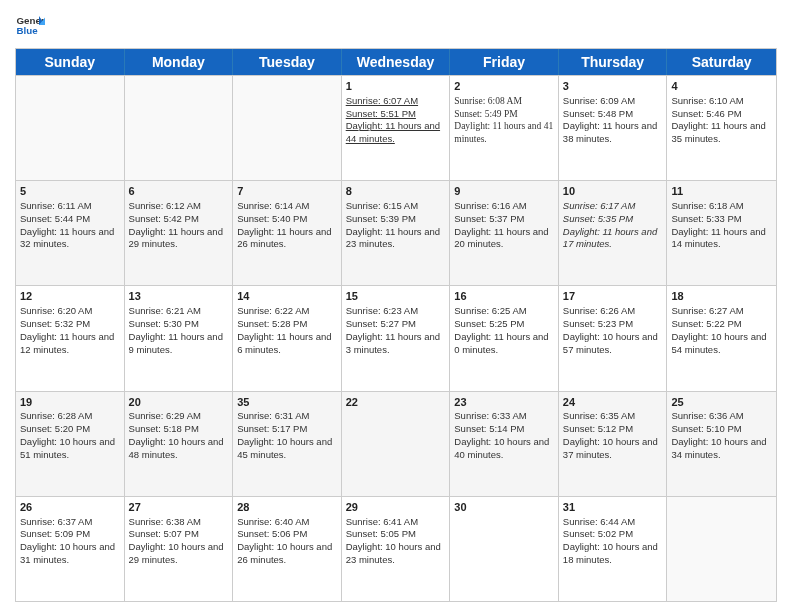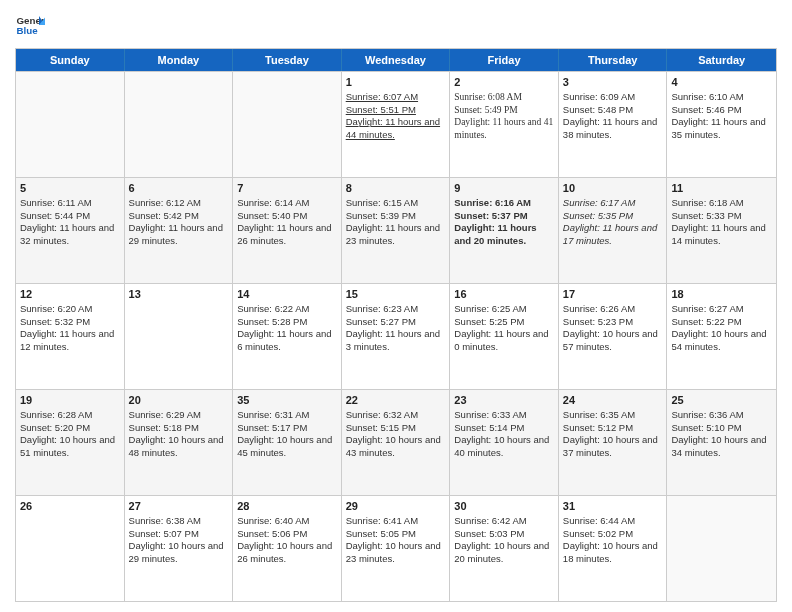--- a/index.html
+++ b/index.html
@@ -51,21 +51,21 @@
       flex-direction: column;
       border: 1px solid #ccc;
     }
     .cal-header {
       display: grid;
       grid-template-columns: repeat(7, 1fr);
       background: #1565c0;
     }
     .cal-header-cell {
       color: #fff;
-      font-size: 11px;
+      font-size: 14px;
       font-weight: bold;
       text-align: center;
       padding: 5px 2px;
       border-right: 1px solid #2979b8;
     }
     .cal-header-cell:last-child { border-right: none; }
     .cal-body {
       flex: 1;
       display: flex;
       flex-direction: column;
@@ -150,35 +150,37 @@
 Daylight: 11 hours and 32 minutes.</span></div>
           <div class="cal-cell"><span class="day-num">6</span><span style="white-space: pre-line;">Sunrise: 6:12 AM
 Sunset: 5:42 PM
 Daylight: 11 hours and 29 minutes.</span></div>
           <div class="cal-cell"><span class="day-num">7</span><span style="white-space: pre-line;">Sunrise: 6:14 AM
 Sunset: 5:40 PM
 Daylight: 11 hours and 26 minutes.</span></div>
           <div class="cal-cell"><span class="day-num">8</span><span style="white-space: pre-line;">Sunrise: 6:15 AM
 Sunset: 5:39 PM
 Daylight: 11 hours and 23 minutes.</span></div>
-          <div class="cal-cell"><span class="day-num">9</span><span style="white-space: pre-line; font-weight: bold;">Sunrise: 6:16 AM
+          <div class="cal-cell"><span class="day-num">9</span><span style="white-space: pre-line;">Sunrise: 6:16 AM
 Sunset: 5:37 PM
 Daylight: 11 hours and 20 minutes.</span></div>
           <div class="cal-cell"><span class="day-num">10</span><span style="white-space: pre-line; font-style: italic;">Sunrise: 6:17 AM
 Sunset: 5:35 PM
 Daylight: 11 hours and 17 minutes.</span></div>
           <div class="cal-cell"><span class="day-num">11</span><span style="white-space: pre-line;">Sunrise: 6:18 AM
 Sunset: 5:33 PM
 Daylight: 11 hours and 14 minutes.</span></div>
         </div>
         <div class="cal-row">
           <div class="cal-cell"><span class="day-num">12</span><span style="white-space: pre-line;">Sunrise: 6:20 AM
 Sunset: 5:32 PM
 Daylight: 11 hours and 12 minutes.</span></div>
-          <div class="cal-cell"><span class="day-num">13</span></div>
+          <div class="cal-cell"><span class="day-num">13</span><span style="white-space: pre-line;">Sunrise: 6:21 AM
+Sunset: 5:30 PM
+Daylight: 11 hours and 9 minutes.</span></div>
           <div class="cal-cell"><span class="day-num">14</span><span style="white-space: pre-line;">Sunrise: 6:22 AM
 Sunset: 5:28 PM
 Daylight: 11 hours and 6 minutes.</span></div>
           <div class="cal-cell"><span class="day-num">15</span><span style="white-space: pre-line;">Sunrise: 6:23 AM
 Sunset: 5:27 PM
 Daylight: 11 hours and 3 minutes.</span></div>
           <div class="cal-cell"><span class="day-num">16</span><span style="white-space: pre-line;">Sunrise: 6:25 AM
 Sunset: 5:25 PM
 Daylight: 11 hours and 0 minutes.</span></div>
           <div class="cal-cell"><span class="day-num">17</span><span style="white-space: pre-line;">Sunrise: 6:26 AM
@@ -191,47 +193,45 @@
         <div class="cal-row row-alt">
           <div class="cal-cell"><span class="day-num">19</span><span style="white-space: pre-line;">Sunrise: 6:28 AM
 Sunset: 5:20 PM
 Daylight: 10 hours and 51 minutes.</span></div>
           <div class="cal-cell"><span class="day-num">20</span><span style="white-space: pre-line;">Sunrise: 6:29 AM
 Sunset: 5:18 PM
 Daylight: 10 hours and 48 minutes.</span></div>
           <div class="cal-cell"><span class="day-num">35</span><span style="white-space: pre-line;">Sunrise: 6:31 AM
 Sunset: 5:17 PM
 Daylight: 10 hours and 45 minutes.</span></div>
-          <div class="cal-cell"><span class="day-num">22</span><span style="white-space: pre-line;">Sunrise: 6:32 AM
-Sunset: 5:15 PM
-Daylight: 10 hours and 43 minutes.</span></div>
+          <div class="cal-cell"><span class="day-num">22</span></div>
           <div class="cal-cell"><span class="day-num">23</span><span style="white-space: pre-line;">Sunrise: 6:33 AM
 Sunset: 5:14 PM
 Daylight: 10 hours and 40 minutes.</span></div>
           <div class="cal-cell"><span class="day-num">24</span><span style="white-space: pre-line;">Sunrise: 6:35 AM
 Sunset: 5:12 PM
 Daylight: 10 hours and 37 minutes.</span></div>
           <div class="cal-cell"><span class="day-num">25</span><span style="white-space: pre-line;">Sunrise: 6:36 AM
 Sunset: 5:10 PM
 Daylight: 10 hours and 34 minutes.</span></div>
         </div>
         <div class="cal-row">
-          <div class="cal-cell"><span class="day-num">26</span></div>
+          <div class="cal-cell"><span class="day-num">26</span><span style="white-space: pre-line;">Sunrise: 6:37 AM
+Sunset: 5:09 PM
+Daylight: 10 hours and 31 minutes.</span></div>
           <div class="cal-cell"><span class="day-num">27</span><span style="white-space: pre-line;">Sunrise: 6:38 AM
 Sunset: 5:07 PM
 Daylight: 10 hours and 29 minutes.</span></div>
           <div class="cal-cell"><span class="day-num">28</span><span style="white-space: pre-line;">Sunrise: 6:40 AM
 Sunset: 5:06 PM
 Daylight: 10 hours and 26 minutes.</span></div>
           <div class="cal-cell"><span class="day-num">29</span><span style="white-space: pre-line;">Sunrise: 6:41 AM
 Sunset: 5:05 PM
 Daylight: 10 hours and 23 minutes.</span></div>
-          <div class="cal-cell"><span class="day-num">30</span><span style="white-space: pre-line;">Sunrise: 6:42 AM
-Sunset: 5:03 PM
-Daylight: 10 hours and 20 minutes.</span></div>
+          <div class="cal-cell"><span class="day-num">30</span></div>
           <div class="cal-cell"><span class="day-num">31</span><span style="white-space: pre-line;">Sunrise: 6:44 AM
 Sunset: 5:02 PM
 Daylight: 10 hours and 18 minutes.</span></div>
           <div class="cal-cell empty"></div>
         </div>
       </div>
   </div>
 </div>
 
 </body></html>

